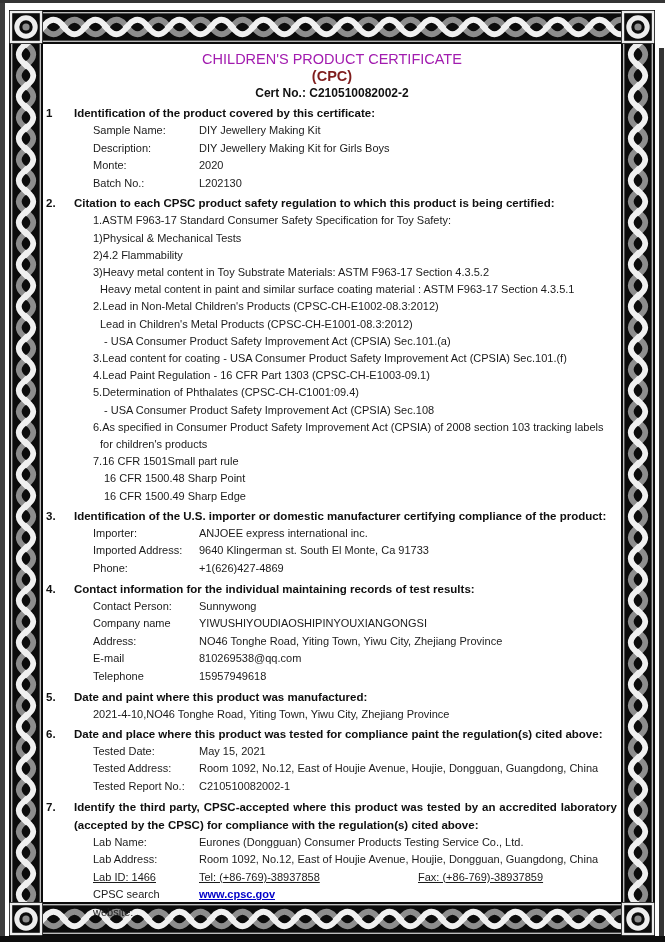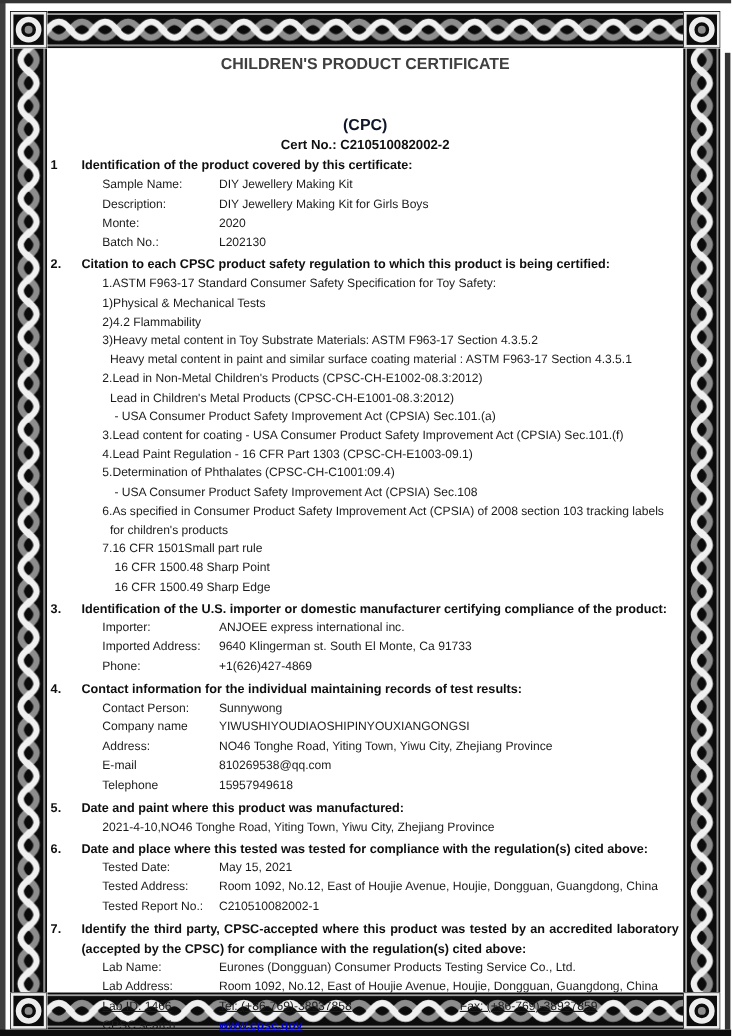--- a/index.html
+++ b/index.html
@@ -19,22 +19,22 @@
   .band-left{left:9px;top:44px;width:34px;height:858px;}
   .band-right{left:621px;top:44px;width:34px;height:858px;}
   .corner-tl{left:9px;top:10px;}
   .corner-tr{left:621px;top:10px;}
   .corner-bl{left:9px;top:902px;}
   .corner-br{left:621px;top:902px;}
   
   .content{position:absolute;left:43px;top:44px;width:578px;height:858px;
            font-size:11px;color:#1b1b1b;background:#fff;}
   .title-block{text-align:center;margin-top:7px;}
-  .doc-title{font-size:14.5px;font-weight:bold;line-height:17px;color:#404040;}
-  .doc-subtitle{font-size:14.5px;font-weight:bold;line-height:16px;color:#0f172a;margin-top:38px;}
+  .doc-title{font-size:14.5px;font-weight:normal;line-height:17px;color:#a21caf;}
+  .doc-subtitle{font-size:14.5px;font-weight:bold;line-height:16px;color:#7f1d1d;}
   .doc-certno{font-size:12px;font-weight:bold;line-height:17px;margin-top:1px;color:#111;}
   .sec-head{display:flex;font-weight:bold;font-size:11.5px;line-height:18px;margin-top:2px;color:#0f0f0f;}
   .sec-num{flex:0 0 31px;padding-left:3px;box-sizing:border-box;}
   .sec-text{flex:1;padding-right:4px;}
   .just .sec-text{text-align:justify;}
   .body{padding-left:50px;padding-right:4px;}
   .row{display:flex;line-height:17.6px;}
   .row .lbl{flex:0 0 106px;}
   .row .val{flex:1;}
   .line{line-height:17.2px;}
@@ -273,21 +273,21 @@
         <span class="sec-text">Date and paint where this product was manufactured:</span>
       </div>
       <div class="body">
         <div class="line">2021-4-10,NO46 Tonghe Road, Yiting Town, Yiwu City, Zhejiang Province</div>
       </div>
     </div>
 
     <div class="sec">
       <div class="sec-head">
         <span class="sec-num">6.</span>
-        <span class="sec-text">Date and place where this tested was tested for compliance with the regulation(s) cited above:</span>
+        <span class="sec-text">Date and place where this product was tested for compliance paint the regulation(s) cited above:</span>
       </div>
       <div class="body">
         <div class="row">
           <span class="lbl">Tested Date:</span>
           <span class="val">May 15, 2021</span>
         </div>
         <div class="row">
           <span class="lbl">Tested Address:</span>
           <span class="val">Room 1092, No.12, East of Houjie Avenue, Houjie, Dongguan, Guangdong, China</span>
         </div>

